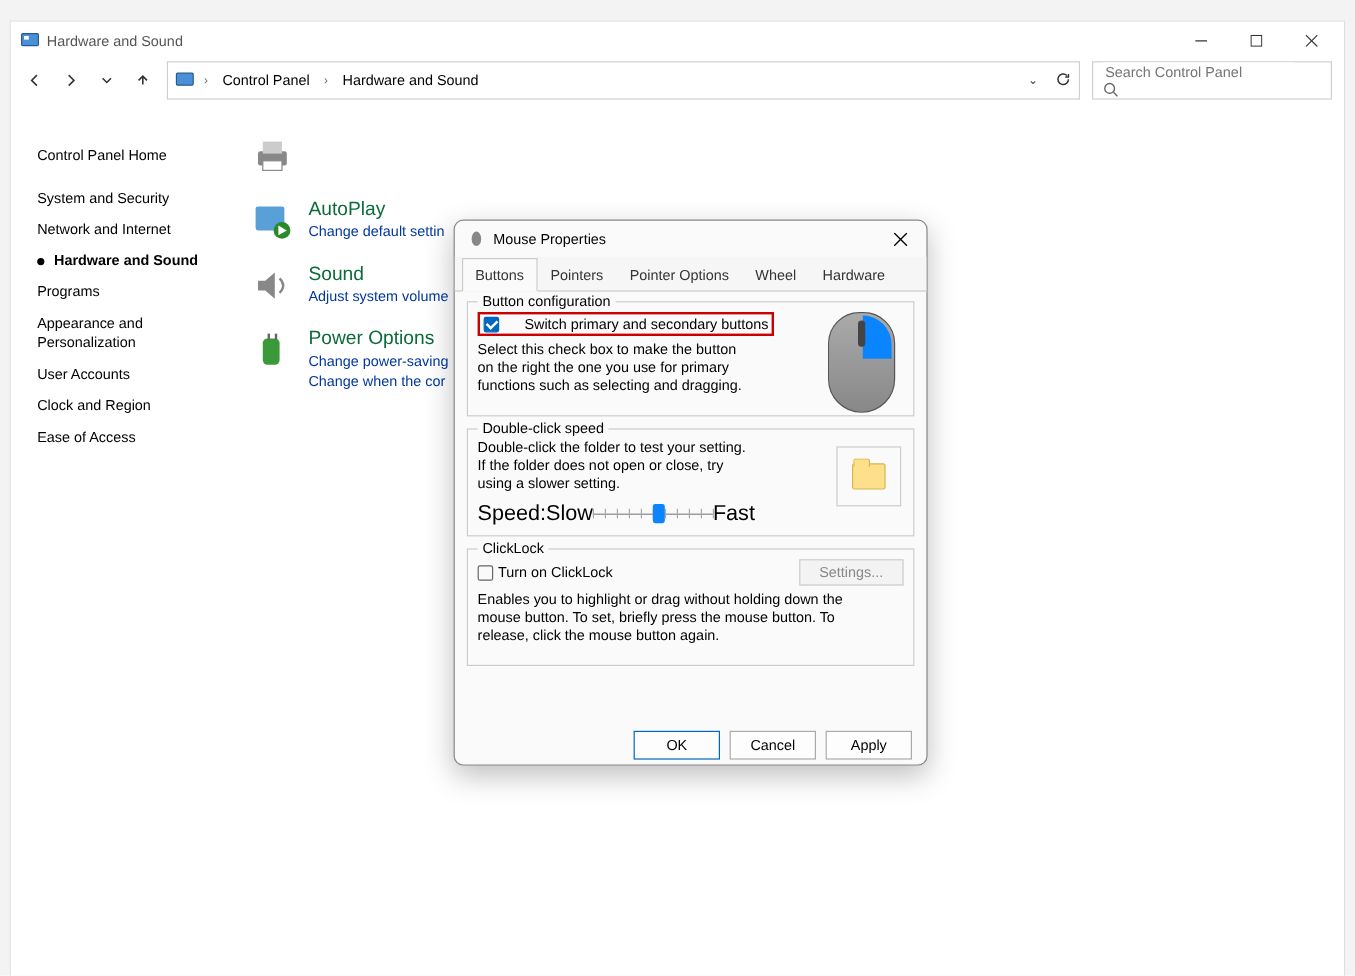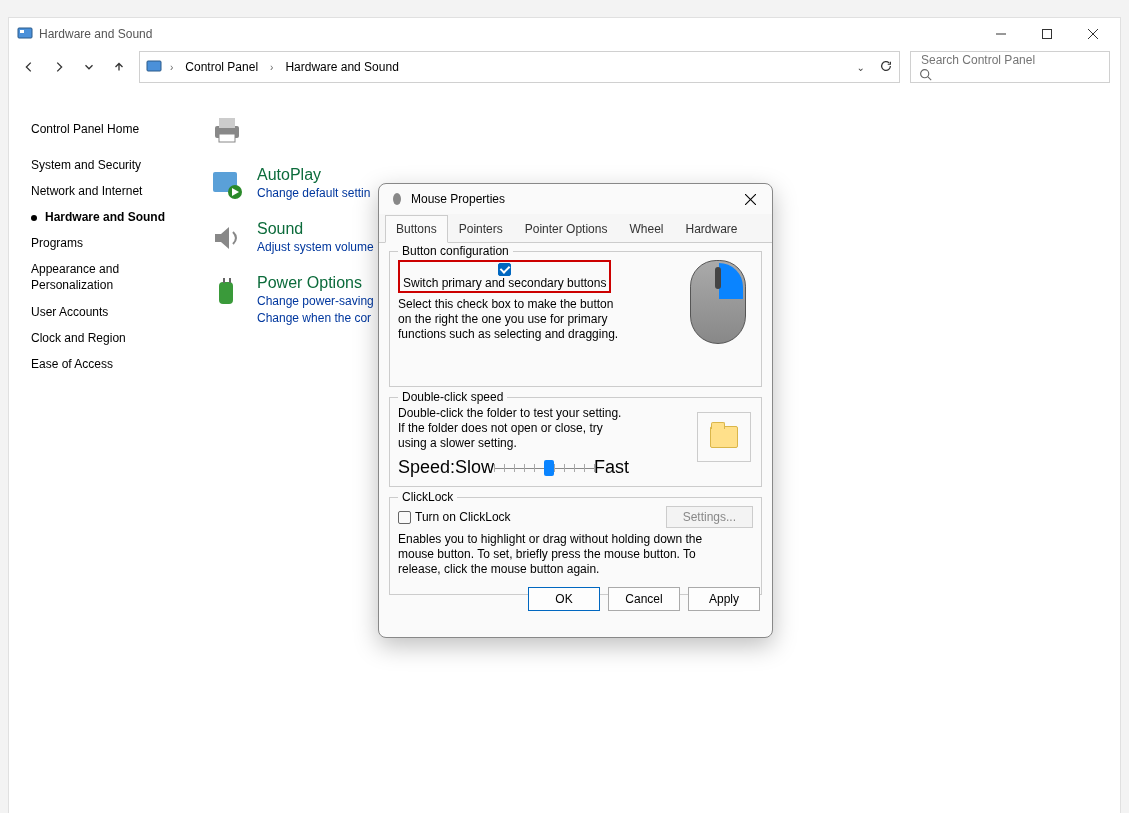--- a/index.html
+++ b/index.html
@@ -54,36 +54,36 @@
   .dlg-tabs { display:flex; padding:0 6px; border-bottom:1px solid #ccc; background:#f6f6f6; }
   .dlg-tab { padding:6px 10px; font-size:12px; color:#333; border:1px solid transparent; cursor:pointer; position:relative; bottom:-1px; }
   .dlg-tab.active { background:#fafafa; border:1px solid #ccc; border-bottom:1px solid #fafafa; }
   .dlg-body { padding:8px 10px 4px 10px; }
   .group { border:1px solid #ccc; padding:8px; margin-bottom:10px; position:relative; }
   .group-label { position:absolute; top:-8px; left:8px; background:#fafafa; padding:0 4px; font-size:12px; color:#000; }
   .cb-row { display:flex; align-items:center; gap:4px; }
   .cb { width:13px; height:13px; appearance:none; border:1px solid #666; border-radius:2px; display:inline-block; position:relative; }
   .cb.checked { background:#0067c0; border-color:#0067c0; }
   .cb.checked::after { content:""; position:absolute; left:3px; top:0px; width:4px; height:7px; border:solid #fff; border-width:0 2px 2px 0; transform:rotate(45deg); }
-  .highlight-box { border:2px solid #cc0000; padding:1px 3px; display:inline-flex; align-items:center; gap:0;flex-direction:column; }
+  .highlight-box { border:2px solid #cc0000; padding:1px 3px; display:inline-flex; align-items:center; gap:21px; }
   .desc { font-size:12px; color:#000; margin-top:4px; max-width:230px; line-height:1.25; }
   .mouse-img { position:absolute; right:8px; top:8px; width:70px; height:90px; }
   .mouse-body { width:56px; height:84px; margin:0 auto; background:linear-gradient(#aaa,#888); border-radius:28px 28px 30px 30px; position:relative; border:1px solid #555; }
   .mouse-body::before { content:""; position:absolute; right:2px; top:2px; width:24px; height:36px; background:#0a84ff; border-radius:0 24px 0 0; }
   .mouse-body::after { content:""; position:absolute; left:50%; top:6px; width:6px; height:22px; background:#444; border-radius:3px; transform:translateX(-50%); }
   .speed-row { display:flex; align-items:center; margin-top:6px; font-size:18px; }
   .slider-track { width:100px; height:18px; position:relative; }
   .slider-line { position:absolute; top:9px; left:0; right:0; height:1px; background:#888; }
   .slider-tick { position:absolute; top:5px; width:1px; height:8px; background:#aaa; }
   .slider-thumb { position:absolute; top:1px; width:10px; height:16px; background:#0a84ff; border-radius:2px; transform:translateX(-50%); }
   .folder-icon { position:absolute; right:10px; top:14px; width:54px; height:50px; border:1px solid #ccc; display:flex; align-items:center; justify-content:center; }
   .folder-glyph { width:28px; height:22px; background:#ffe08a; border:1px solid #dab64a; border-radius:2px; position:relative; }
   .folder-glyph::before { content:""; position:absolute; left:0; top:-5px; width:12px; height:6px; background:#ffe08a; border:1px solid #dab64a; border-bottom:none; border-radius:2px 2px 0 0; }
   .settings-btn { padding:3px 16px; font-size:12px; border:1px solid #ccc; background:#f3f3f3; color:#888; margin-left:auto; }
-  .dlg-footer { position:absolute; bottom:26px; right:12px; display:flex; gap:8px; }
+  .dlg-footer { position:absolute; bottom:4px; right:12px; display:flex; gap:8px; }
   .dlg-btn { width:72px; padding:4px 0; font-size:12px; border:1px solid #aaa; background:#fdfdfd; cursor:pointer; text-align:center; }
   .dlg-btn.primary { border:1px solid #0067c0; }
 </style>
 </head>
 <body>
 
 <div class="win-frame">
 
   <div class="titlebar">
     <span class="title-icon">
@@ -247,21 +247,21 @@
   </div>
   <div class="dlg-tabs">
     <div class="dlg-tab active">Buttons</div>
     <div class="dlg-tab">Pointers</div>
     <div class="dlg-tab">Pointer Options</div>
     <div class="dlg-tab">Wheel</div>
     <div class="dlg-tab">Hardware</div>
   </div>
   <div class="dlg-body">
 
-    <div class="group" style="height:136px;">
+    <div class="group" style="height:96px;">
       <span class="group-label">Button configuration</span>
       <div class="highlight-box">
         <span class="cb checked"></span>
         <span style="font-size:12px;">Switch primary and secondary buttons</span>
       </div>
       <div class="desc">Select this check box to make the button on the right the one you use for primary functions such as selecting and dragging.</div>
       <div class="mouse-img">
           <div class="mouse-body"></div>
         </div>
     </div>

